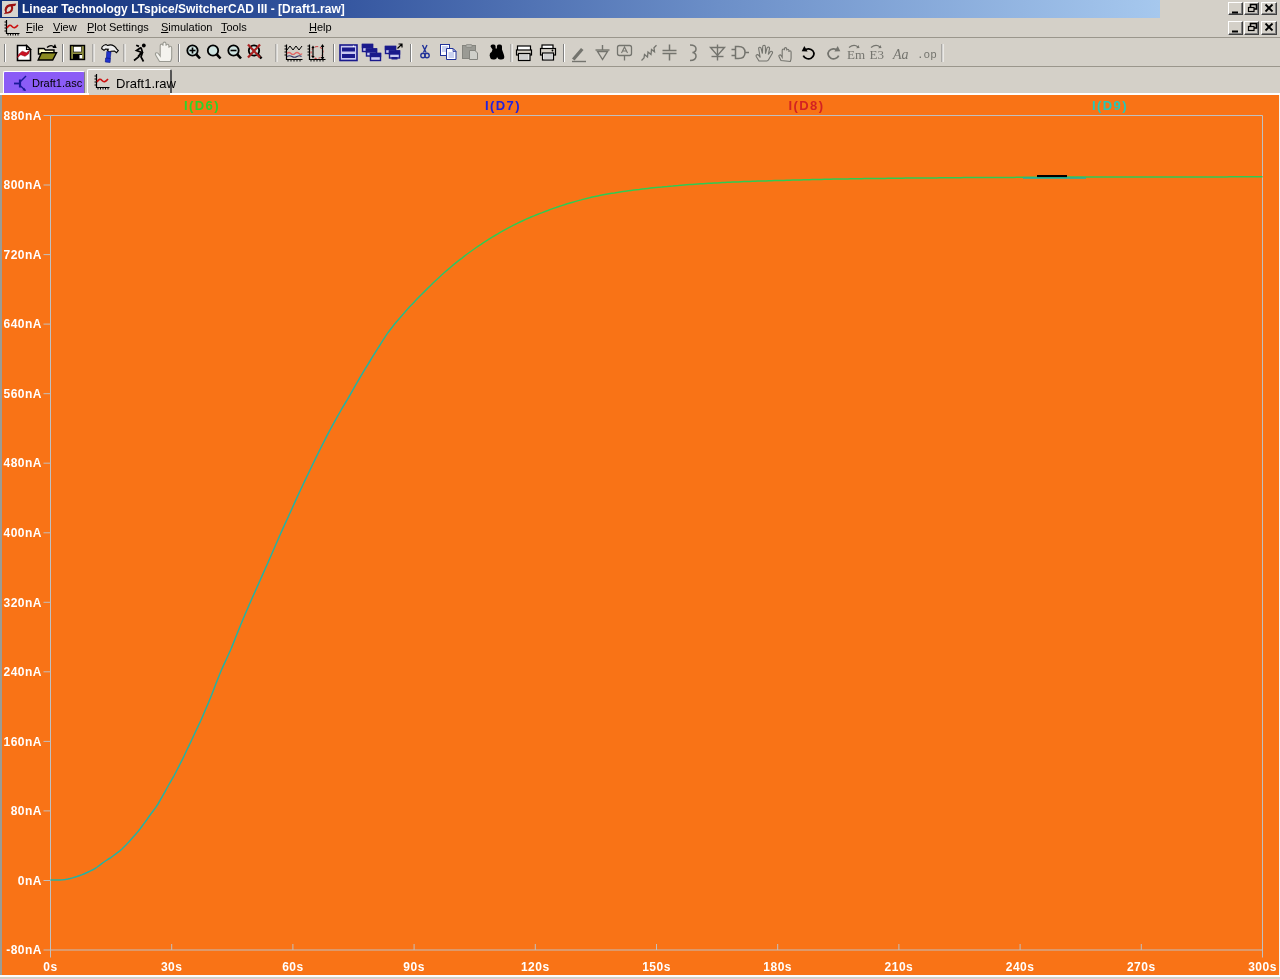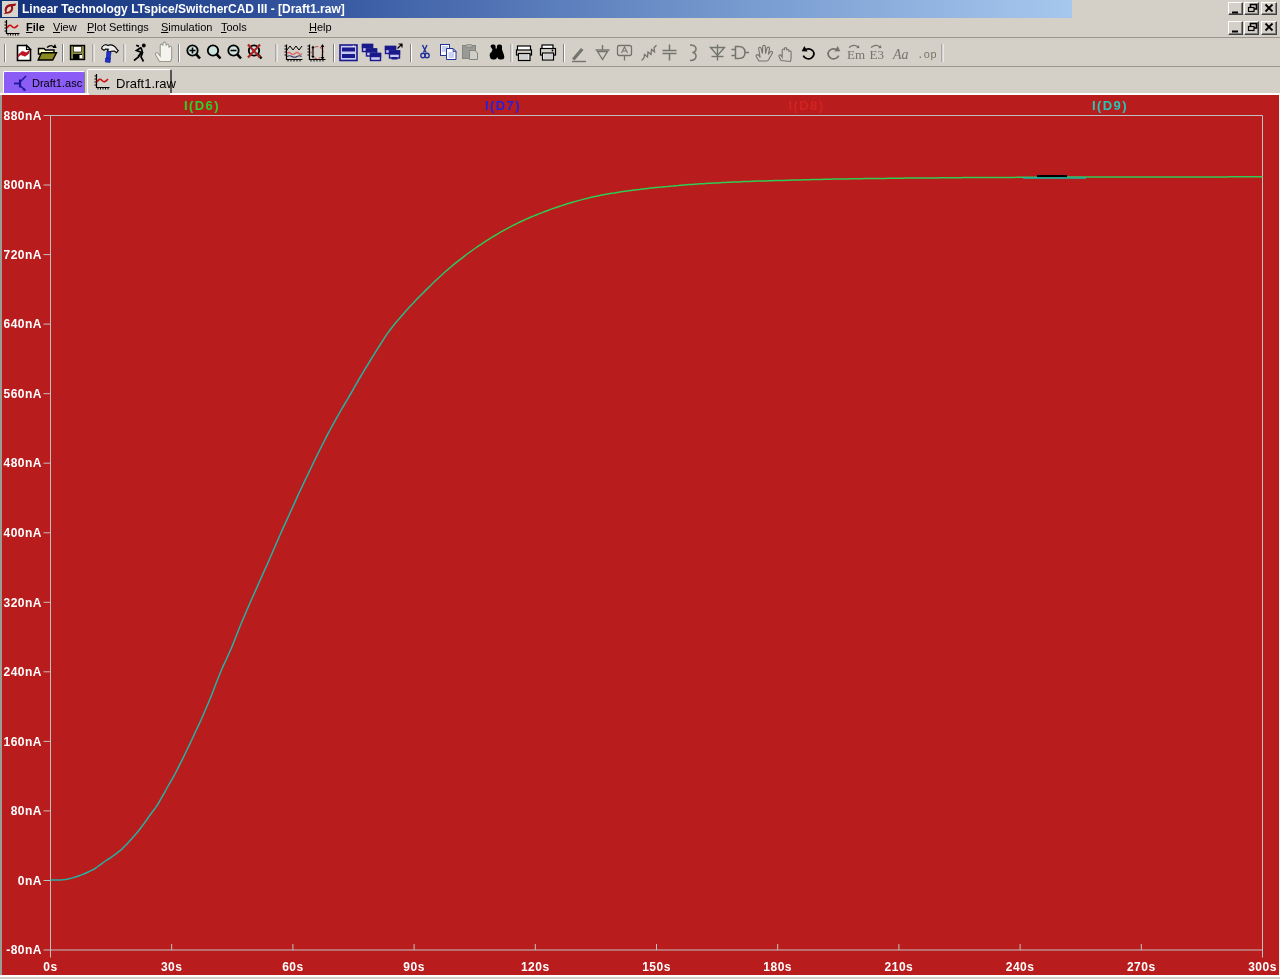--- a/index.html
+++ b/index.html
@@ -1,20 +1,20 @@
 <!DOCTYPE html>
 <html><head><meta charset="utf-8"><style>
 *{margin:0;padding:0;box-sizing:content-box}
 body{font-family:"Liberation Sans",sans-serif;width:1280px;height:979px;overflow:hidden}
 #win{position:relative;width:1280px;height:979px;background:#d4d0c8}
 .abs{position:absolute}
 </style></head><body>
 <div id="win">
 
-<div class="abs" style="left:0;top:0;width:1072px;height:18px;background:linear-gradient(to right,#123179,#33549e 28%,#6c8fc8 62%,#a6c8ee)">
+<div class="abs" style="left:0;top:0;width:1160px;height:18px;background:linear-gradient(to right,#123179,#33549e 28%,#6c8fc8 62%,#a6c8ee)">
   <div class="abs" style="left:2px;top:1px;width:16px;height:16px;background:#d8d5ce;border:0;">
     <svg width="16" height="16" viewBox="0 0 16 16">
       <path d="M7.2,3.2 Q4.5,3.6 3.2,6.2 Q1.9,8.9 3.3,11.2 L1.8,13 L6.2,12.6 Q9.2,12.2 10.6,9.8 Q12,7.4 10.8,5.2 L12.6,5 Q13.3,4.9 13.6,4.2 L14.2,2.6 L9.4,3 Z M8.8,5.4 Q9.7,7.2 8.6,9 Q7.6,10.7 5.6,10.9 L4.9,11 Q4.2,9.2 5.2,7.4 Q6.3,5.6 8.2,5.4 Z" fill="#9b1010"></path>
     </svg>
   </div>
   <div class="abs" style="left:22px;top:2px;color:#fff;font-size:12px;font-weight:bold;white-space:nowrap">Linear Technology LTspice/SwitcherCAD III - [Draft1.raw]</div>
   <div style="position:absolute;left:1228px;top:2px;width:15px;height:13px;background:#d4d0c8;border-top:1px solid #fff;border-left:1px solid #fff;border-right:1.5px solid #404040;border-bottom:1.5px solid #404040;box-shadow:inset -1px -1px 0 #808080;box-sizing:border-box;">
         <svg width="13" height="10" style="position:absolute;left:1px;top:1px">
           <rect x="2" y="7.5" width="6" height="2" fill="#000"></rect>
         </svg>
@@ -48,21 +48,21 @@
           <line x1="1.5" y1="9" x2="3.5" y2="9"></line>
           <line x1="1.5" y1="12" x2="3.5" y2="12"></line>
           <line x1="5" y1="14.5" x2="5" y2="16.5"></line>
           <line x1="7.5" y1="14.5" x2="7.5" y2="16.5"></line>
           <line x1="10" y1="14.5" x2="10" y2="16.5"></line>
           <line x1="12.5" y1="14.5" x2="12.5" y2="16.5"></line>
           <line x1="15" y1="14.5" x2="15" y2="16.5"></line>
         </g>
 <path d="M4,9 q2.5,-4.5 5,-1.5 t6,-1.5" fill="none" stroke="#cc1111" stroke-width="1.6"></path>
 </svg>
-  <span style="position:absolute;left:26px;top:3px;font-weight:bold;"><u>F</u>ile</span>
+  <span style="position:absolute;left:26px;top:3px;"><u>F</u>ile</span>
 <span style="position:absolute;left:53px;top:3px;"><u>V</u>iew</span>
 <span style="position:absolute;left:87px;top:3px;"><u>P</u>lot Settings</span>
 <span style="position:absolute;left:161px;top:3px;"><u>S</u>imulation</span>
 <span style="position:absolute;left:221px;top:3px;"><u>T</u>ools</span>
 <span style="position:absolute;left:257px;top:21px;"><u>W</u>indow</span>
 <span style="position:absolute;left:309px;top:3px;"><u>H</u>elp</span>
   <div style="position:absolute;left:1228px;top:2.5px;width:15px;height:14px;background:#d4d0c8;border-top:1px solid #fff;border-left:1px solid #fff;border-right:1.5px solid #404040;border-bottom:1.5px solid #404040;box-shadow:inset -1px -1px 0 #808080;box-sizing:border-box;">
         <svg width="13" height="10" style="position:absolute;left:1px;top:1px">
           <rect x="2" y="7.5" width="6" height="2" fill="#000"></rect>
         </svg>
@@ -408,21 +408,21 @@
             <line x1="15" y1="14.5" x2="15" y2="16.5"></line>
           </g>
 <path d="M4,9 q2.5,-4.5 5,-1.5 t6,-1.5" fill="none" stroke="#cc1111" stroke-width="1.6"></path>
 </svg>
     <span class="abs" style="left:28px;top:6px;font-size:13px">Draft1.raw</span>
   </div>
   <div class="abs" style="left:0;top:25.5px;width:1280px;height:2.5px;background:#fff"></div>
   <div class="abs" style="left:88.5px;top:25.5px;width:81px;height:2.5px;background:#d4d0c8"></div>
 </div>
 
-<div class="abs" style="left:0;top:95px;width:1280px;height:880px;background:#b91c1c">
+<div class="abs" style="left:0;top:95px;width:1280px;height:880px;background:#f97316">
 <svg width="1280" height="880">
 <defs>
 <linearGradient id="tr" x1="0" y1="0" x2="1280" y2="0" gradientUnits="userSpaceOnUse">
 <stop offset="0.285" stop-color="#23b2a3"></stop>
 <stop offset="0.375" stop-color="#2fcb52"></stop>
 </linearGradient>
 </defs>
 <g stroke="#c0c0c0" stroke-width="1">
 <line x1="50.5" y1="20.5" x2="50.5" y2="862.5"></line>
 <line x1="1262.5" y1="20.5" x2="1262.5" y2="862.5"></line>

